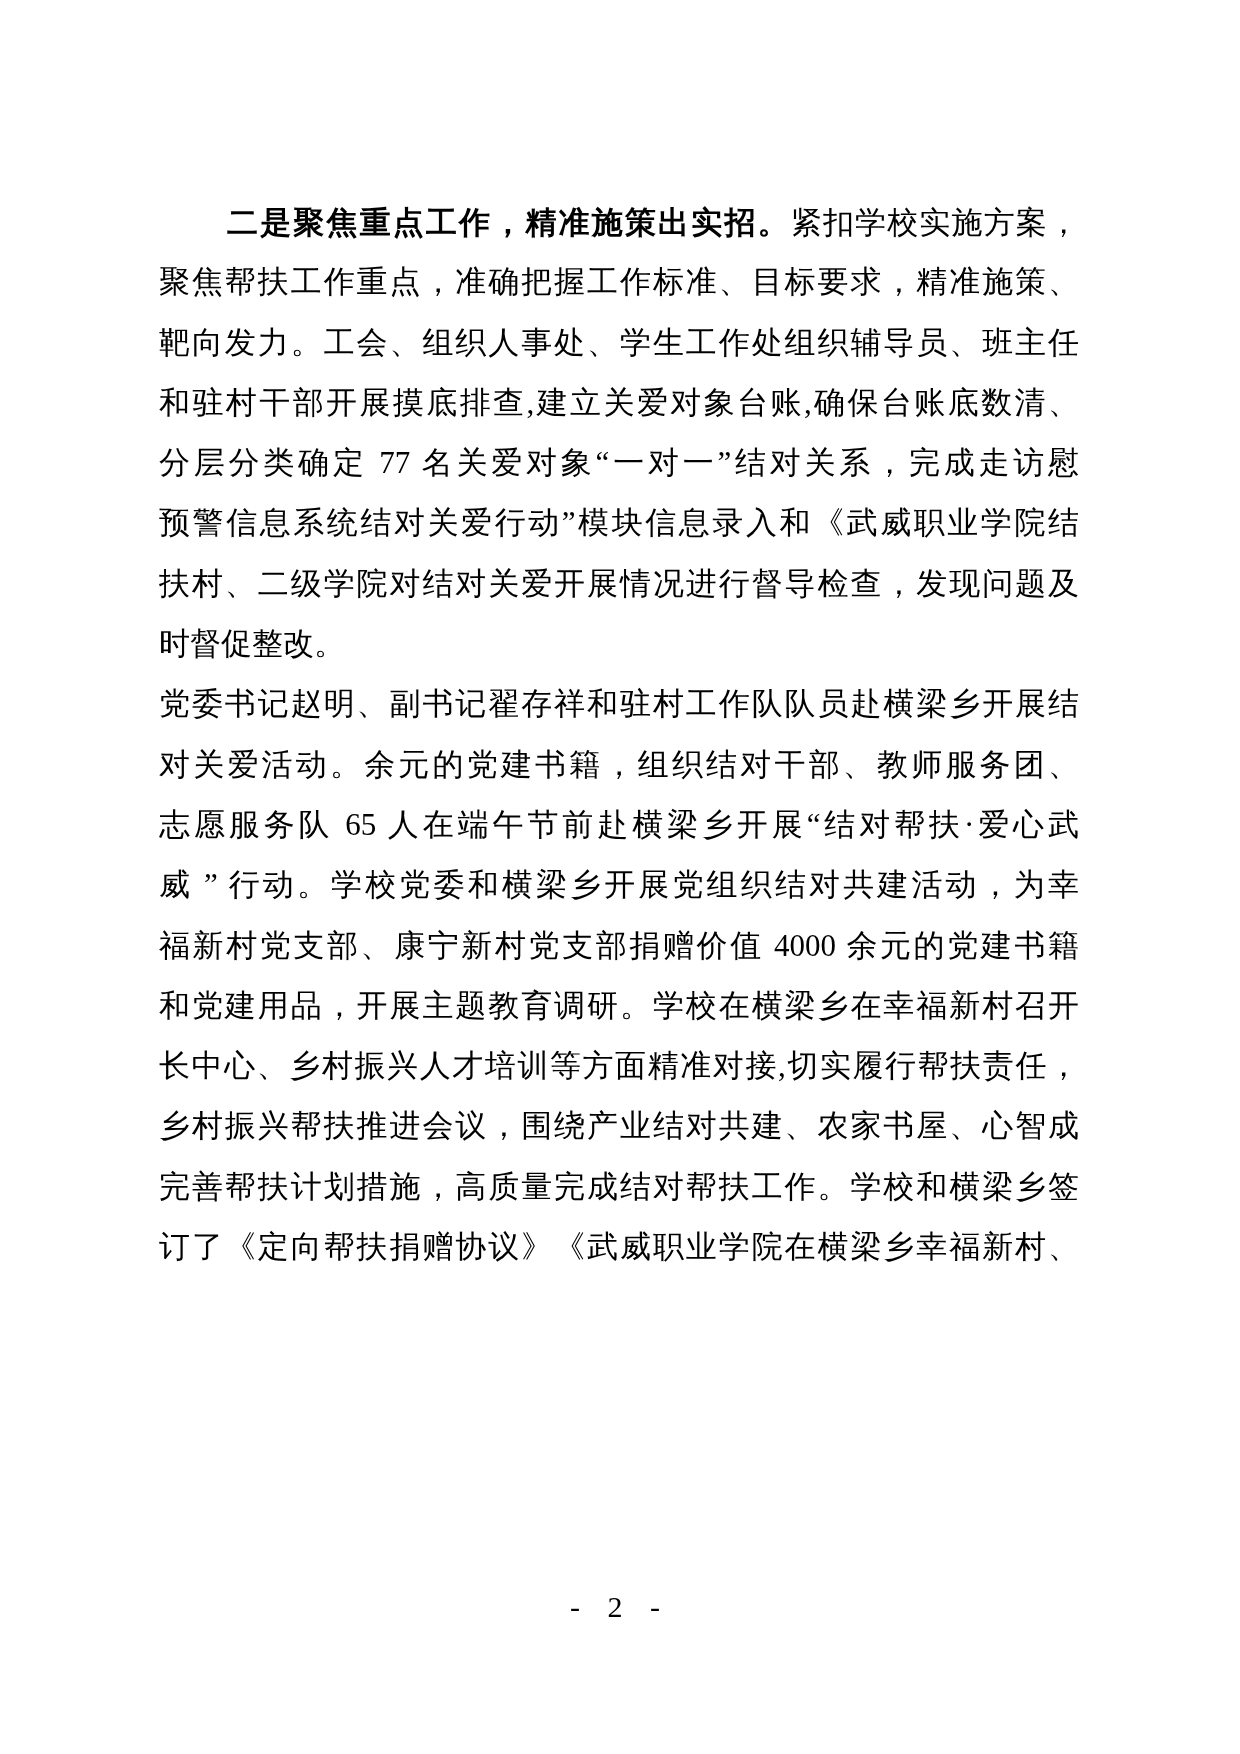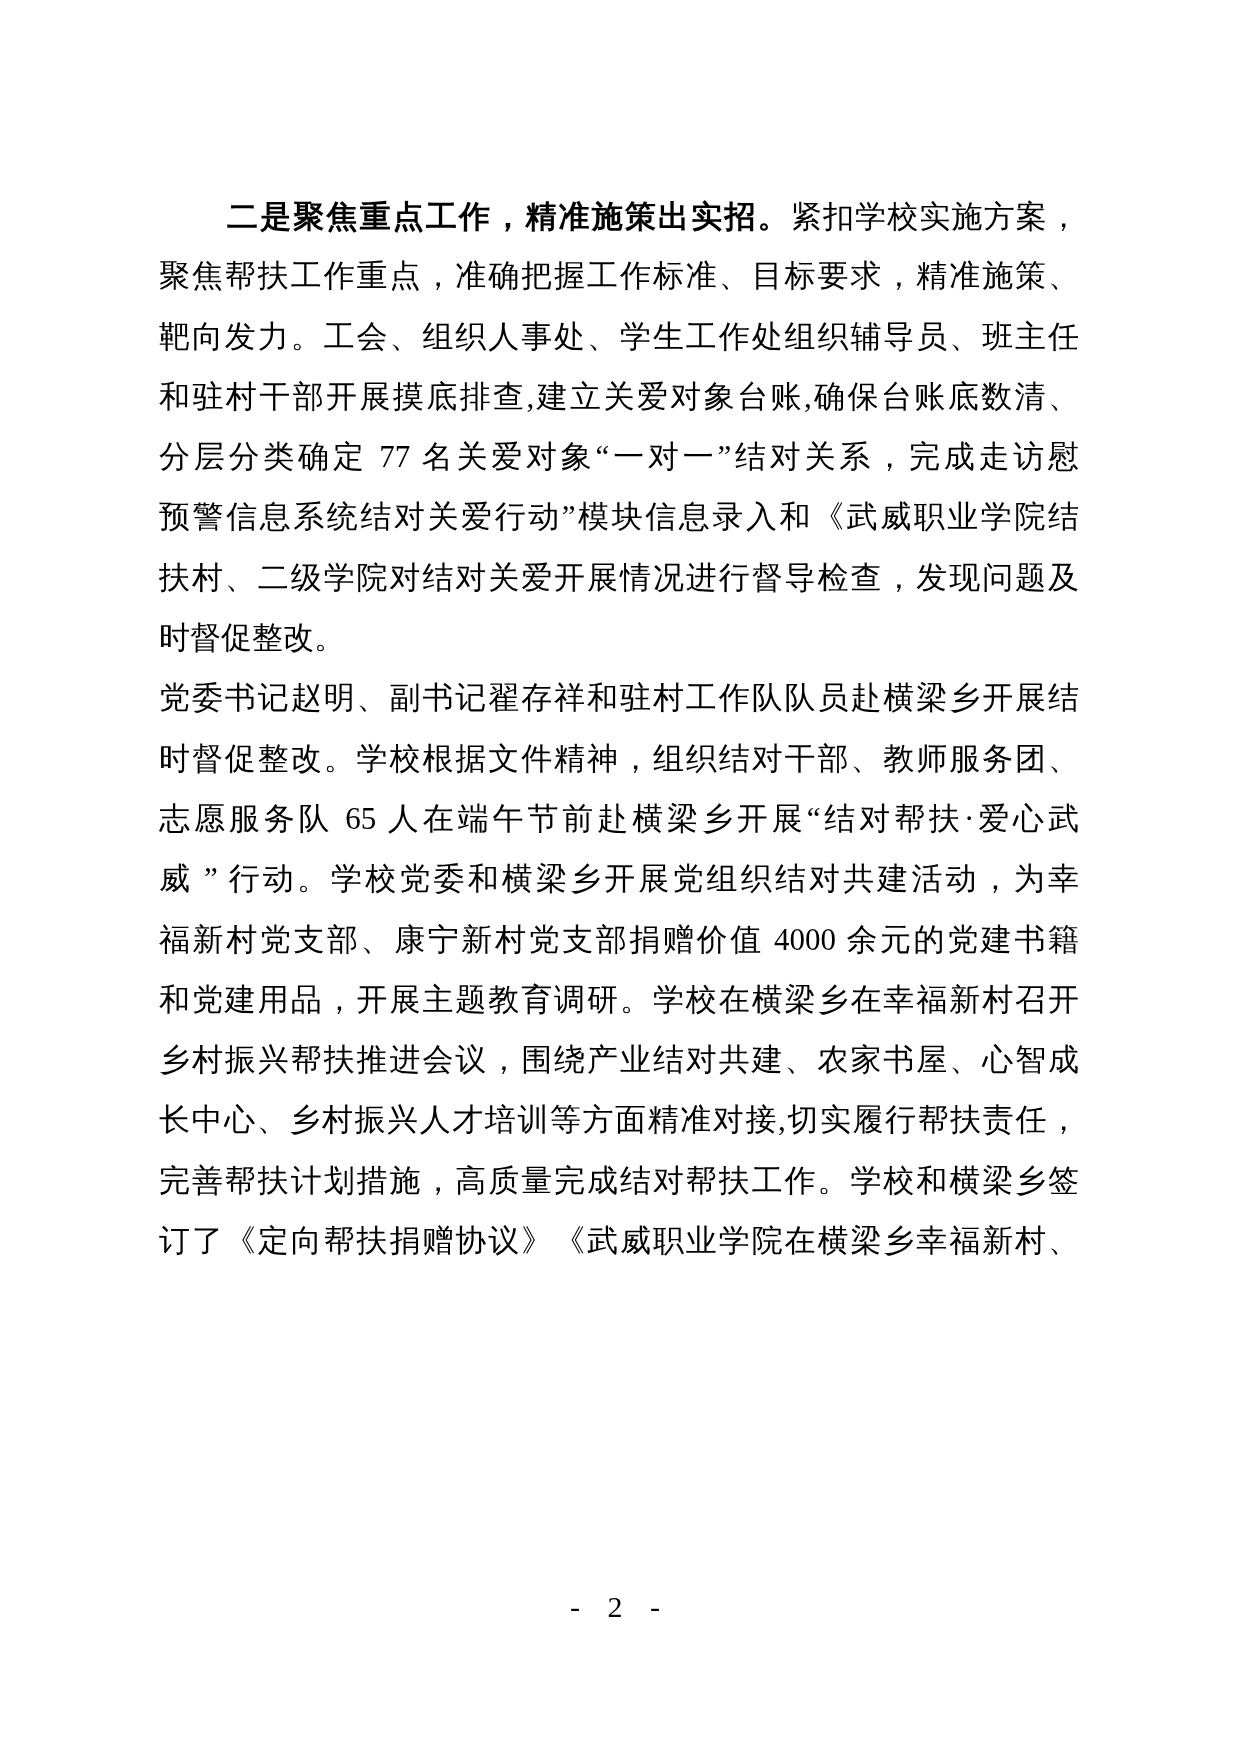--- a/index.html
+++ b/index.html
@@ -12,21 +12,21 @@
     width: 1240px;
     height: 1754px;
     background: #ffffff;
     color: #000000;
     font-family: "Liberation Serif", "DejaVu Serif", serif;
     overflow: hidden;
   }
   .textblock {
     position: absolute;
     left: 159px;
-    top: 186px;
+    top: 192px;
     width: 920px;
   }
   .line {
     height: 60.3px;
     line-height: 60.3px;
     font-size: 31px;
     text-align: justify;
     text-align-last: justify;
     text-justify: inter-character;
     white-space: normal;
@@ -63,26 +63,26 @@
     <div class="line lead"><span class="lead-bold">二是聚焦重点工作，精准施策出实招。</span><span>紧扣学校实施方案，</span></div>
     <div class="line">聚焦帮扶工作重点，准确把握工作标准、目标要求，精准施策、</div>
     <div class="line">靶向发力。工会、组织人事处、学生工作处组织辅导员、班主任</div>
     <div class="line">和驻村干部开展摸底排查,建立关爱对象台账,确保台账底数清、</div>
     <div class="line">分层分类确定 77 名关爱对象“一对一”结对关系，完成走访慰</div>
     <div class="line">预警信息系统结对关爱行动”模块信息录入和《武威职业学院结</div>
     <div class="line">扶村、二级学院对结对关爱开展情况进行督导检查，发现问题及</div>
     <div class="line para-end">时督促整改。</div>
 
     <div class="line">党委书记赵明、副书记翟存祥和驻村工作队队员赴横梁乡开展结</div>
-    <div class="line">时督促整改。学校根据文件精神，组织结对干部、教师服务团、</div>
+    <div class="line">对关爱活动。余元的党建书籍，组织结对干部、教师服务团、</div>
     <div class="line">志愿服务队 65 人在端午节前赴横梁乡开展“结对帮扶·爱心武</div>
     <div class="line">威 ” 行动。学校党委和横梁乡开展党组织结对共建活动，为幸</div>
     <div class="line">福新村党支部、康宁新村党支部捐赠价值 4000 余元的党建书籍</div>
     <div class="line">和党建用品，开展主题教育调研。学校在横梁乡在幸福新村召开</div>
+    <div class="line">长中心、乡村振兴人才培训等方面精准对接,切实履行帮扶责任，</div>
     <div class="line">乡村振兴帮扶推进会议，围绕产业结对共建、农家书屋、心智成</div>
-    <div class="line">长中心、乡村振兴人才培训等方面精准对接,切实履行帮扶责任，</div>
     <div class="line">完善帮扶计划措施，高质量完成结对帮扶工作。学校和横梁乡签</div>
     <div class="line">订了《定向帮扶捐赠协议》《武威职业学院在横梁乡幸福新村、</div>
 
   </div>
 
   <div class="footer"><span>- 2 -</span></div>
 </div>
 
 </body></html>

